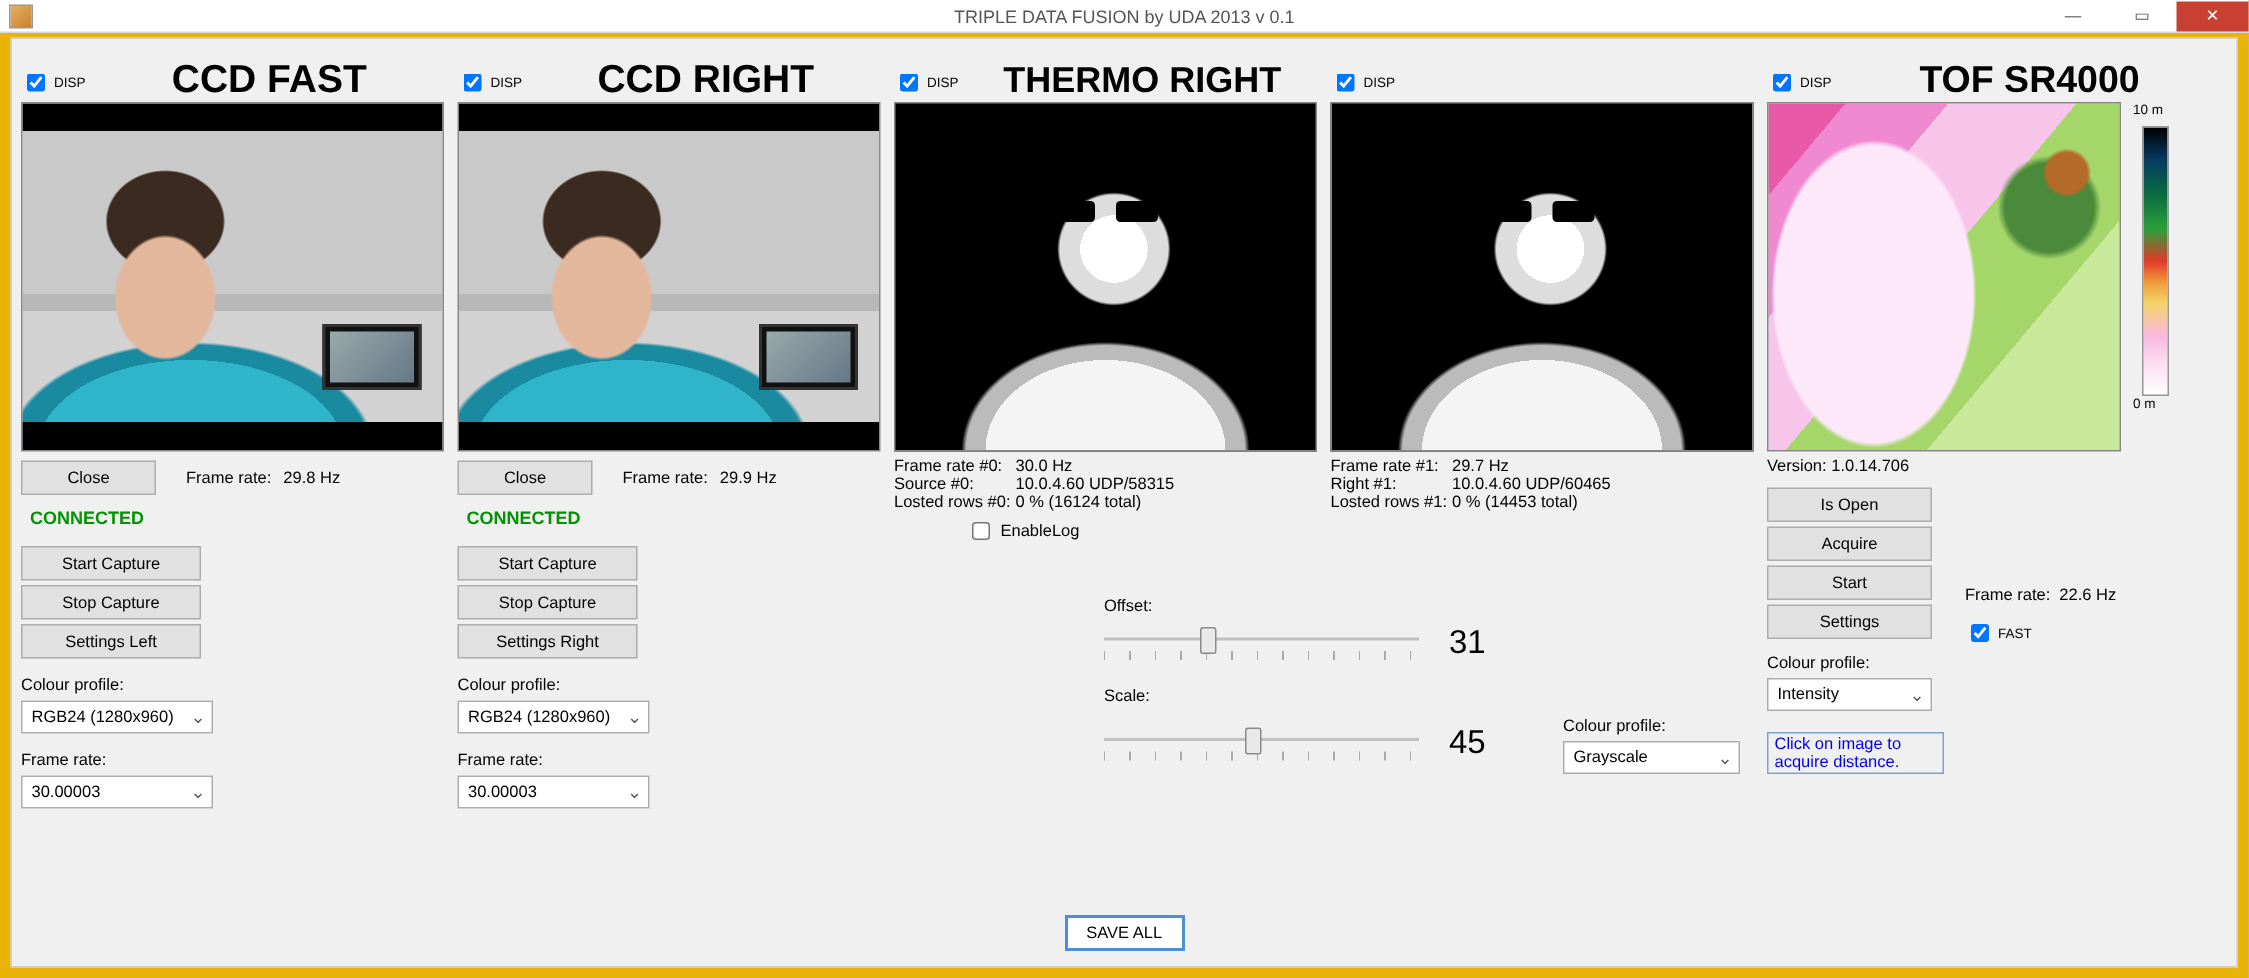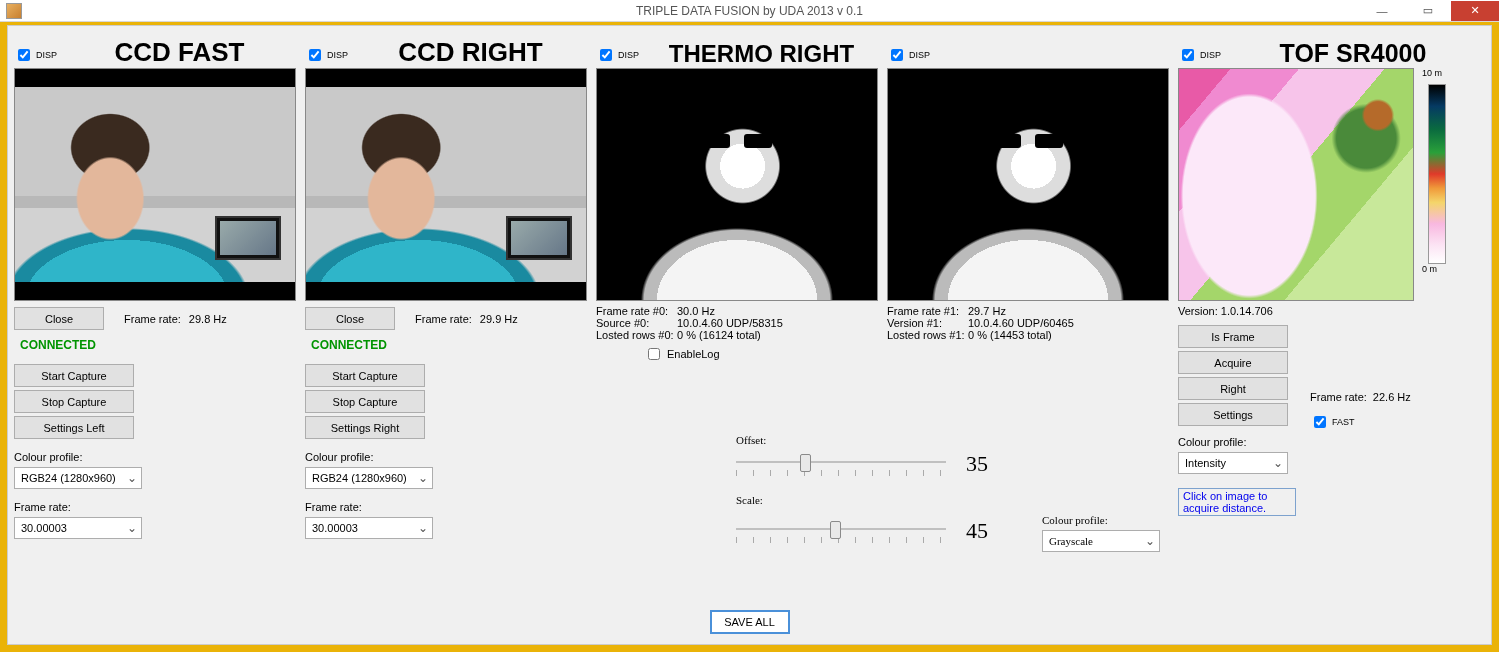--- a/index.html
+++ b/index.html
@@ -290,21 +290,21 @@
         </div>
         <div class="feed thermo">
             <div class="glasses"></div>
           </div>
         <div style="margin-top:4px;">
           <div class="row">
               <span class="info-label">Frame rate #1:</span>
               <span>29.7 Hz</span>
             </div>
           <div class="row">
-              <span class="info-label">Version #1:</span>
+              <span class="info-label">Right #1:</span>
               <span>10.0.4.60 UDP/60465</span>
             </div>
           <div class="row">
               <span class="info-label">Losted rows #1:</span>
               <span>0 % (14453 total)</span>
             </div>
         </div>
       </div>
 
       <div class="col tof-col">
@@ -316,23 +316,23 @@
           <div class="big-title" style="font-size:25px;">TOF SR4000</div>
         </div>
         <div class="row" style="gap:6px;">
           <div class="col">
             <div class="feed tof tof-narrow"></div>
             <div class="row" style="margin-top:4px; gap:14px; align-items:center;">
               <div style="flex:0 0 118px;">
                 <span>Version:</span>
                 <span>1.0.14.706</span>
                 <div class="ctrl-stack tof-btns" style="margin-top:8px;">
-                  <div class="btn">Is Frame</div>
+                  <div class="btn">Is Open</div>
                   <div class="btn">Acquire</div>
-                  <div class="btn">Right</div>
+                  <div class="btn">Start</div>
                   <div class="btn">Settings</div>
                 </div>
                 <div class="small-label" style="margin-top:10px;">Colour profile:</div>
                 <div class="sel" style="width:110px;">
                     <span>Intensity</span>
                   </div>
                 <div style="margin-top:14px;">
                   <span class="link-box">Click on image to acquire distance.</span>
                 </div>
               </div>
@@ -351,29 +351,29 @@
           <div class="col" style="align-items:flex-end; margin-left:2px;">
             <div class="cb-label">10 m</div>
             <div class="colorbar"></div>
             <div class="cb-label">0 m</div>
           </div>
         </div>
       </div>
 
     </div>
 
-    <div style="position:absolute; left:596px; top:404px; width:570px;font-family:Liberation Serif, serif;">
+    <div style="position:absolute; left:596px; top:368px; width:570px;">
       <div class="small-label" style="margin-left:132px;">Offset:</div>
       <div class="slider-row" style="margin-left:132px;">
         <div class="slider">
           <div class="track"></div>
             <div class="ticks"></div>
           <div class="thumb" style="left:64px;"></div>
         </div>
-        <div class="big-val">35</div>
+        <div class="big-val">31</div>
       </div>
       <div class="small-label" style="margin-left:132px; margin-top:16px;">Scale:</div>
       <div class="slider-row" style="margin-left:132px;">
         <div class="slider">
           <div class="track"></div>
             <div class="ticks"></div>
           <div class="thumb" style="left:94px;"></div>
         </div>
         <div class="big-val">45</div>
         <div class="col" style="margin-left:8px;">

